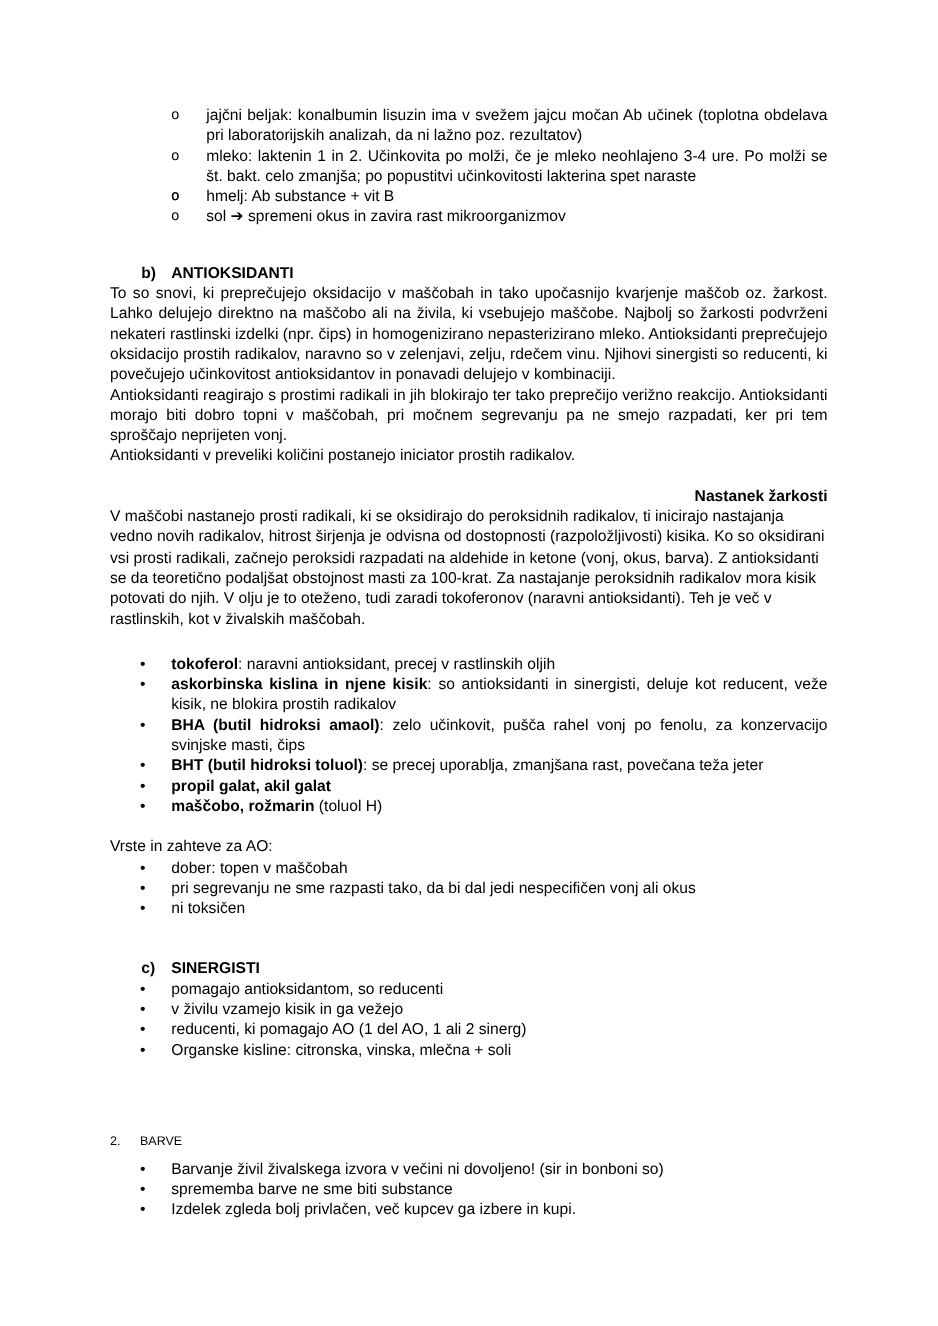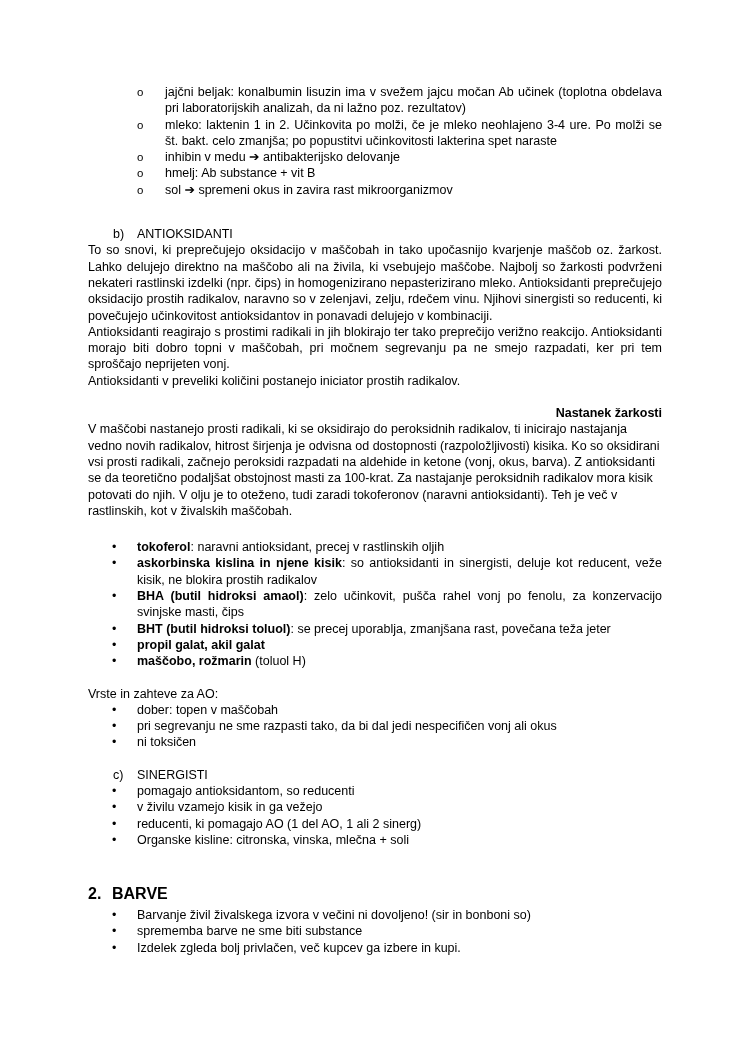--- a/index.html
+++ b/index.html
@@ -22,35 +22,35 @@
 
   
   .sub-list li { position: relative; padding-left: 77px; }
   .sub-list .marker { position: absolute; left: 49px; top: 0; font-size: 11.5px; }
 
   
   .dot-list li { position: relative; padding-left: 49px; }
   .dot-list .marker { position: absolute; left: 24px; top: 0; }
 
   
-  .sub-heading { font-weight: normal; padding-left: 25px; }
+  .sub-heading { font-weight: bold; padding-left: 25px; }
   .sub-heading .h-label { display: inline-block; width: 24px; }
   .heading-b { margin-top: 28px; }
-  .heading-c { margin-top: 16px; }
+  .heading-c { margin-top: 32px; }
 
   .bold-line { font-weight: bold; text-align: right; }
   .rancidity-heading { margin-top: 16px; }
 
   .ao-list { margin-top: 20px; }
   .req-intro { margin-top: 16px; }
 
   .main-heading {
-    margin-top: 36px;
-    font-weight: bold;
-    font-size: 16px;
+    margin-top: 56px;
+    font-weight: normal;
+    font-size: 10px;
     line-height: 20px;
   }
   .main-heading .h-label { display: inline-block; width: 24px; }
   .barve-list { margin-top: 3px; }
 
   b { font-weight: bold; }
 </style>
 </head>
 <body>
 
@@ -60,21 +60,20 @@
     <li>
       <span class="marker">o</span>
       <span>jajčni beljak: konalbumin lisuzin ima v svežem jajcu močan Ab učinek (toplotna obdelava pri laboratorijskih analizah, da ni lažno poz. rezultatov)</span>
     </li>
     <li>
       <span class="marker">o</span>
       <span>mleko: laktenin 1 in 2. Učinkovita po molži, če je mleko neohlajeno 3-4 ure. Po molži se št. bakt. celo zmanjša; po popustitvi učinkovitosti lakterina spet naraste</span>
     </li>
     <li>
       <span class="marker">o</span>
-      <span>inhibin v medu ➔ antibakterijsko delovanje</span>
     </li>
     <li>
       <span class="marker">o</span>
       <span>hmelj: Ab substance + vit B</span>
     </li>
     <li>
       <span class="marker">o</span>
       <span>sol ➔ spremeni okus in zavira rast mikroorganizmov</span>
     </li>
   </ul>

